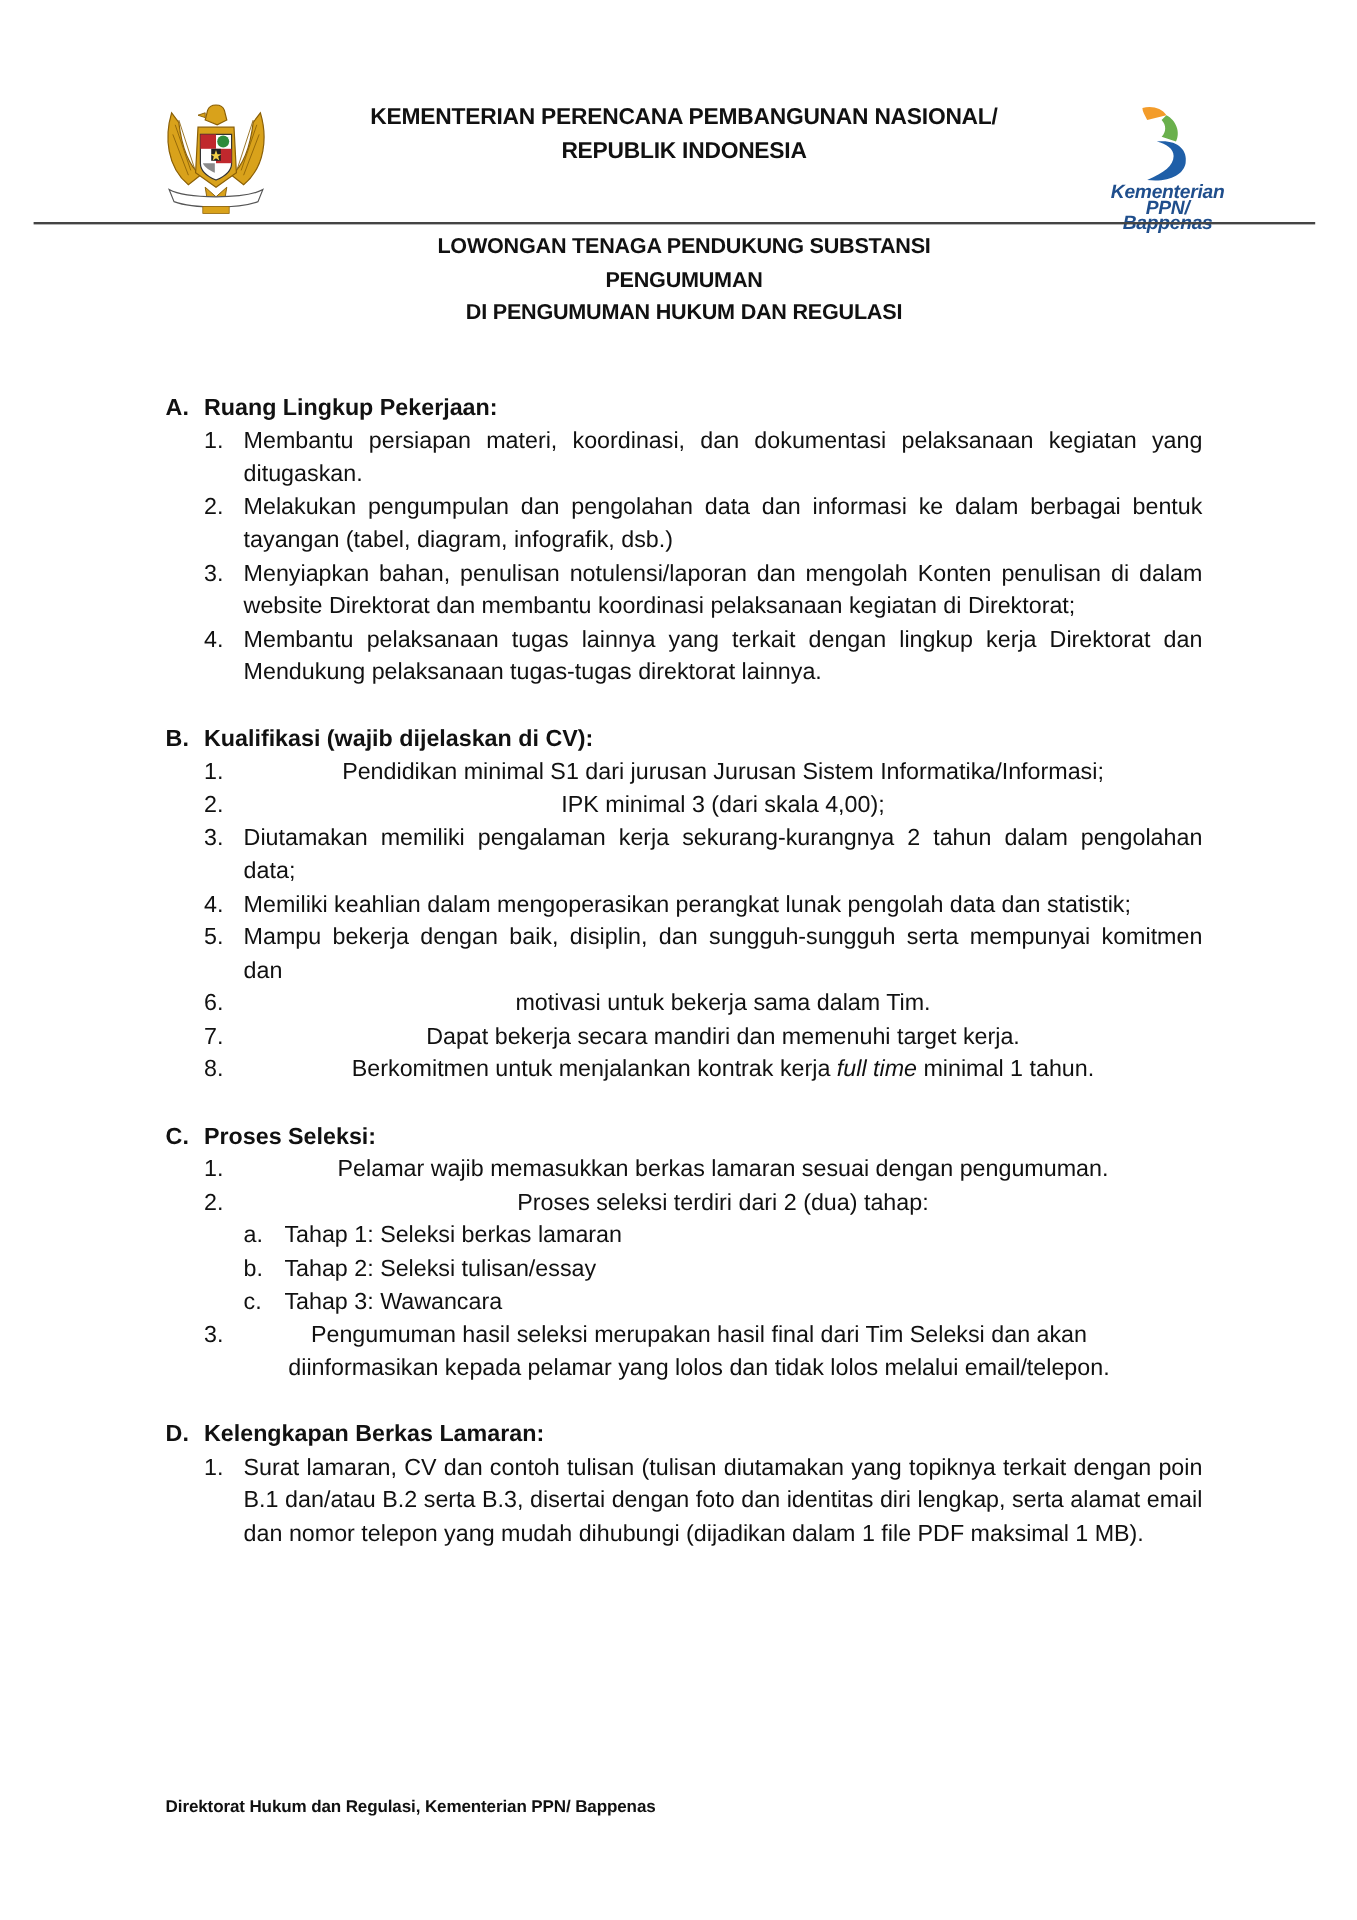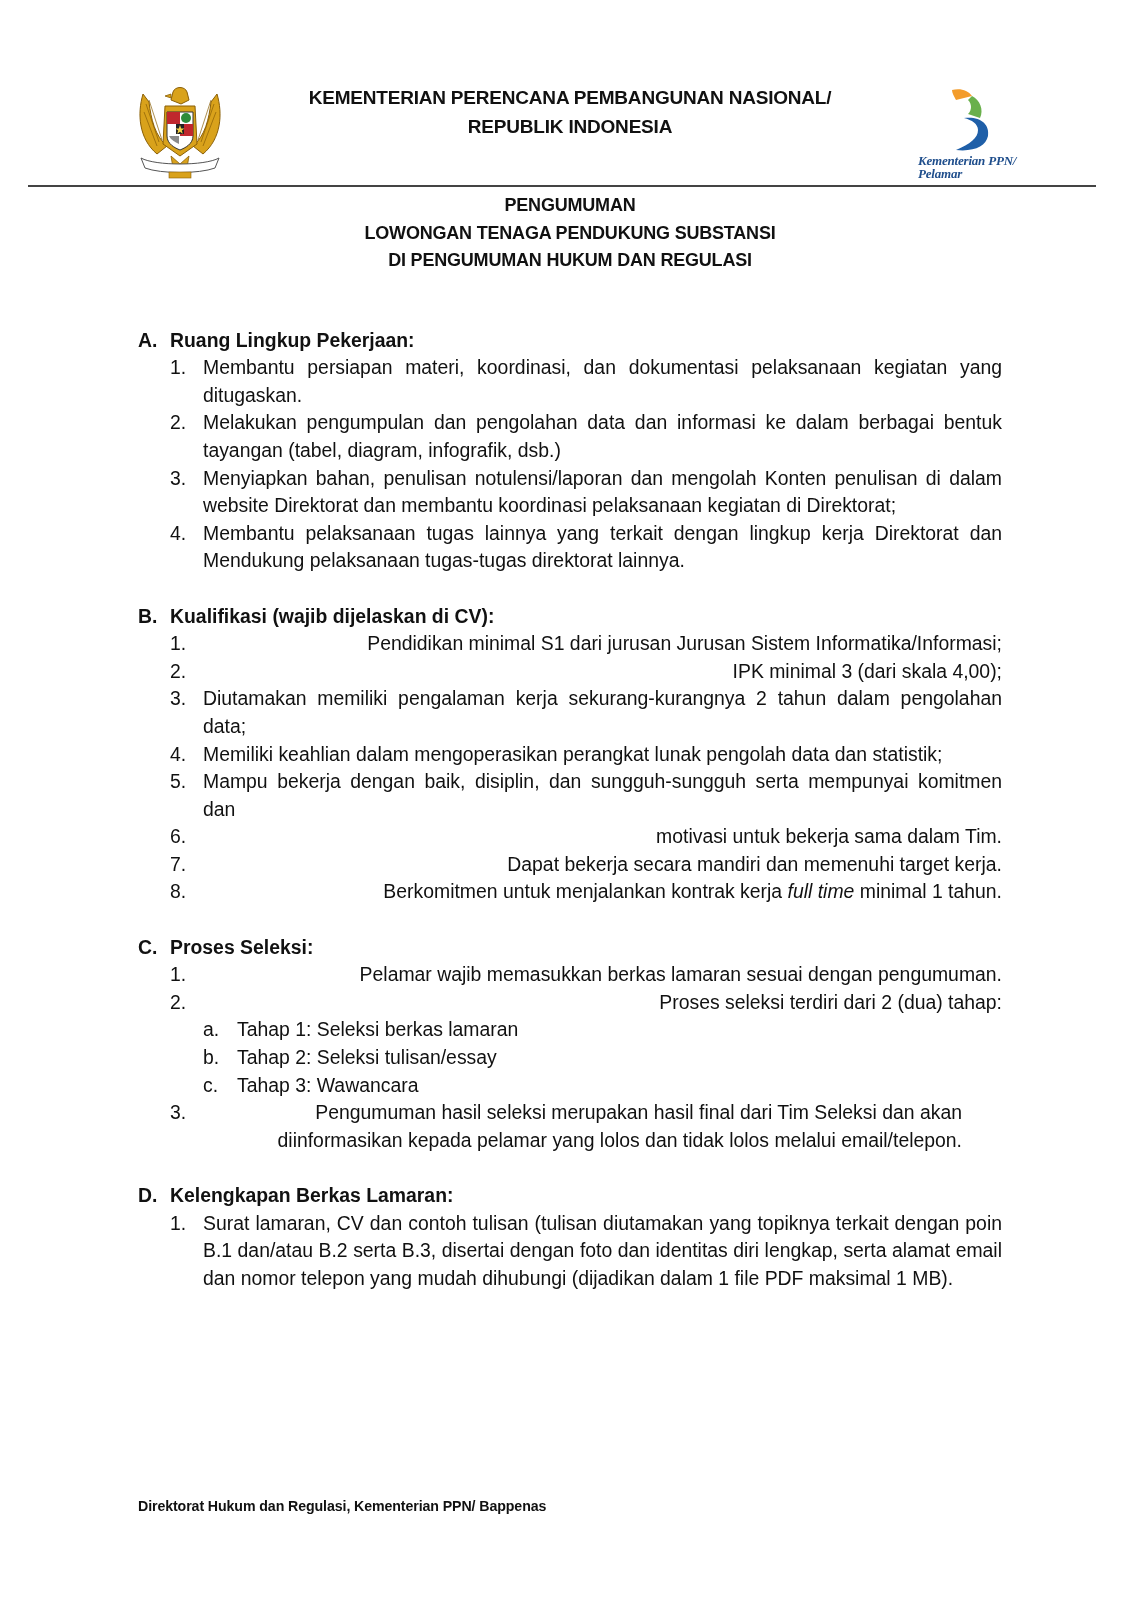--- a/index.html
+++ b/index.html
@@ -8,24 +8,23 @@
       font-family: "Liberation Sans", "DejaVu Sans", sans-serif;
       color: #111111;
     }
     .page { position: absolute; left: 0; top: 0; width: 1131px; height: 1600px; margin-top: 16px; }
 
     
     .garuda { position: absolute; left: 135px; top: 68px; width: 90px; height: 96px; }
     .bappenas-logo { position: absolute; left: 918px; top: 72px; width: 110px; height: 95px; }
     .bappenas-logo svg { position: absolute; left: 28px; top: 0; }
     .bappenas-caption {
-      position: absolute; left: 0; top: 66px; width: 110px; text-align: left;
-      font-style: italic; font-weight: bold; font-size: 13px; line-height: 13px; color: #1f4e8c;
+      position: absolute; left: 0; top: 66px; width: 110px; text-align: center;
+      font-style: italic; font-weight: bold; font-size: 16px; line-height: 13px; color: #1f4e8c;
       letter-spacing: -0.2px;
-      font-family: Liberation Serif, serif;
     }
     .ministry {
       position: absolute; left: 250px; top: 68px; width: 640px; text-align: center;
       font-weight: bold; font-size: 19px; line-height: 28.5px; letter-spacing: -0.2px;
     }
     .rule { position: absolute; left: 28px; top: 169px; width: 1068px; height: 0; border-top: 2px solid #444; }
 
     
     .title {
       position: absolute; left: 250px; top: 176px; width: 640px; text-align: center;
@@ -36,21 +35,21 @@
     .content { position: absolute; left: 138px; top: 283px; width: 864px; font-size: 19.4px; line-height: 27.6px; }
     .intro { text-align: justify; margin: 0; letter-spacing: 0.05px; }
 
     .section { margin-top: 27.6px; }
     .section-head { display: flex; font-weight: bold; margin: 0; }
     .section-letter { width: 32px; flex: none; }
     ol.items { list-style: none; margin: 0; padding: 0; }
     ol.items > li { display: flex; margin: 0; }
     .num { width: 33px; flex: none; padding-left: 32px; }
     .txt { flex: 1; text-align: justify; }
-    .txt.left { text-align: right; }
+    .txt.left { text-align: center; }
     .sub { list-style: none; margin: 0; padding: 0; }
     .sub li { display: flex; }
     .sub .snum { width: 34px; flex: none; padding-left: 65px; }
     em { font-style: italic; }
 
     
     .footer {
       position: absolute; left: 138px; top: 1480px; width: 700px;
       font-weight: bold; font-size: 14.2px; line-height: 20px; letter-spacing: -0.1px;
     }
@@ -99,29 +98,29 @@
   </div>
 
   <div class="bappenas-logo">
     <svg width="50" height="64" viewBox="0 0 50 64">
       <path d="M6 2 C14 0 22 2 26 8 L10 12 C8 8 6 5 6 2 Z" fill="#f39c2a"></path>
       <path d="M26 8 C34 12 38 22 34 30 L22 26 C26 22 26 16 22 12 Z" fill="#6ab04c"></path>
       <path d="M18 30 C34 28 44 36 42 48 C40 58 28 64 10 62 C24 56 32 50 32 42 C32 36 26 32 18 30 Z" fill="#1f5fa8"></path>
     </svg>
     <div class="bappenas-caption">
       <div>Kementerian PPN/</div>
-      <div>Pelamar</div>
+      <div>Bappenas</div>
     </div>
   </div>
 
   <div class="rule"></div>
 
   <div class="title">
+    <div>LOWONGAN TENAGA PENDUKUNG SUBSTANSI</div>
     <div>PENGUMUMAN</div>
-    <div>LOWONGAN TENAGA PENDUKUNG SUBSTANSI</div>
     <div>DI PENGUMUMAN HUKUM DAN REGULASI</div>
   </div>
 
   <div class="content">
 
     <div class="section">
       <div class="section-head">
         <span class="section-letter">A.</span>
         <span>Ruang Lingkup Pekerjaan:</span>
       </div>

